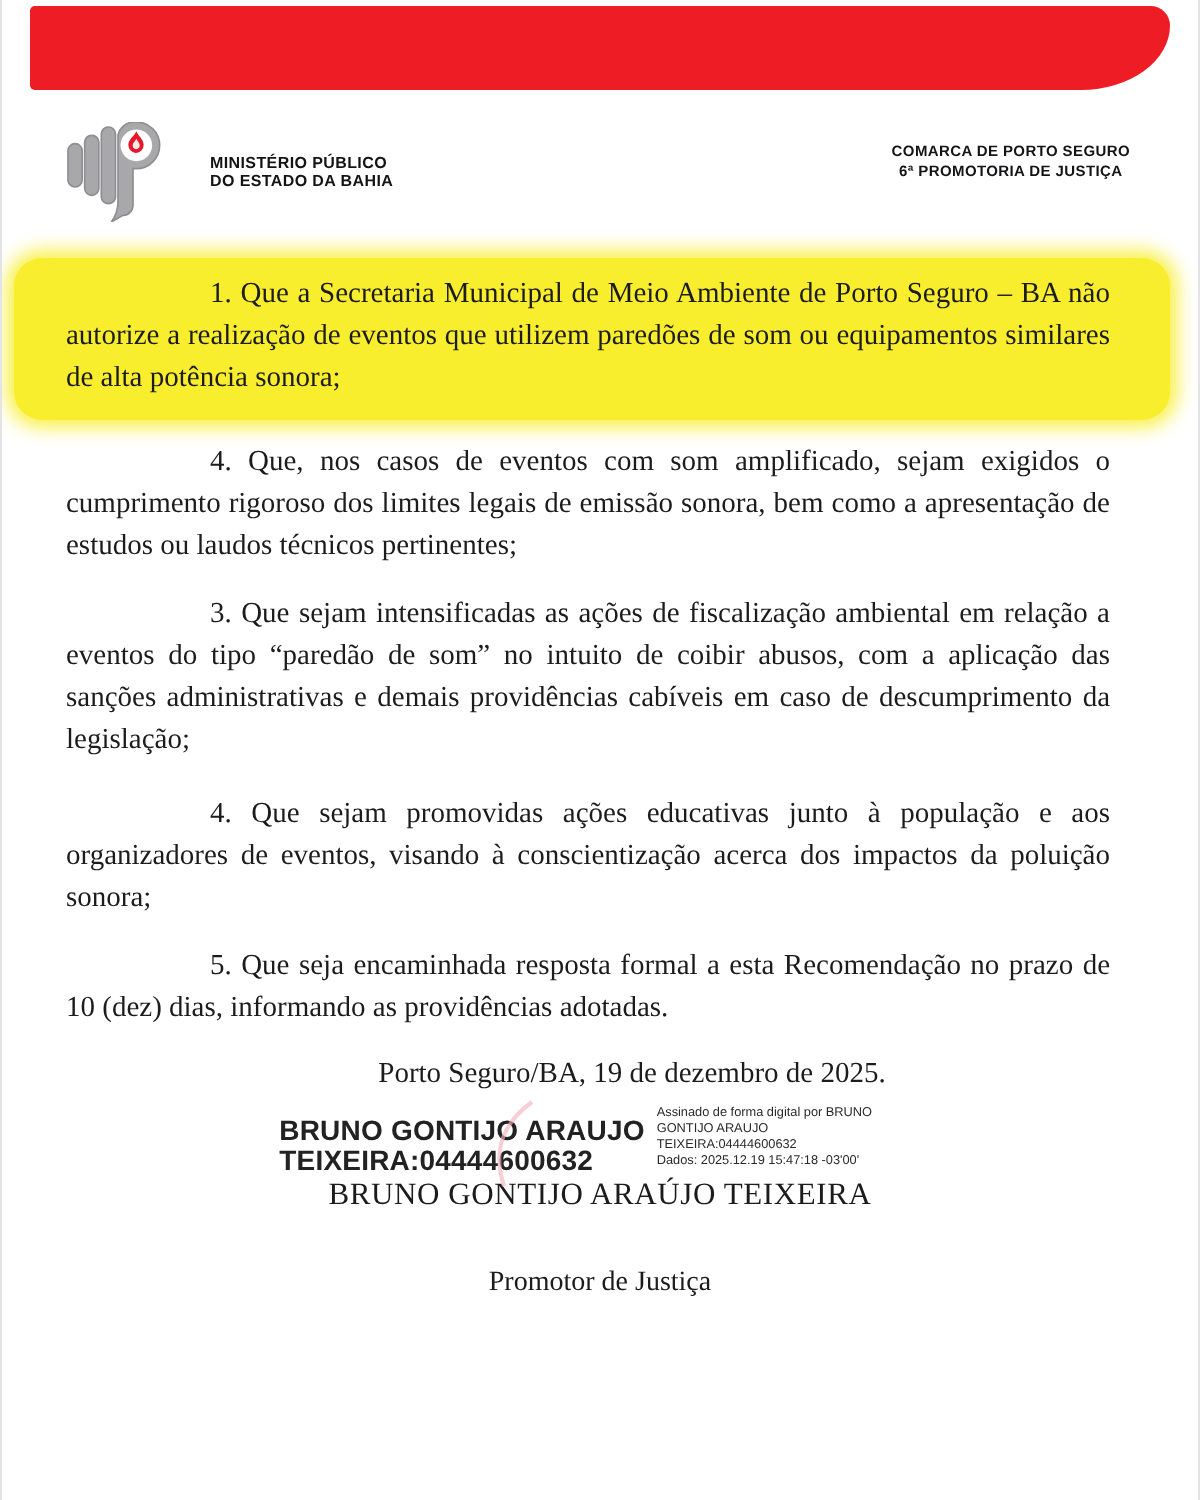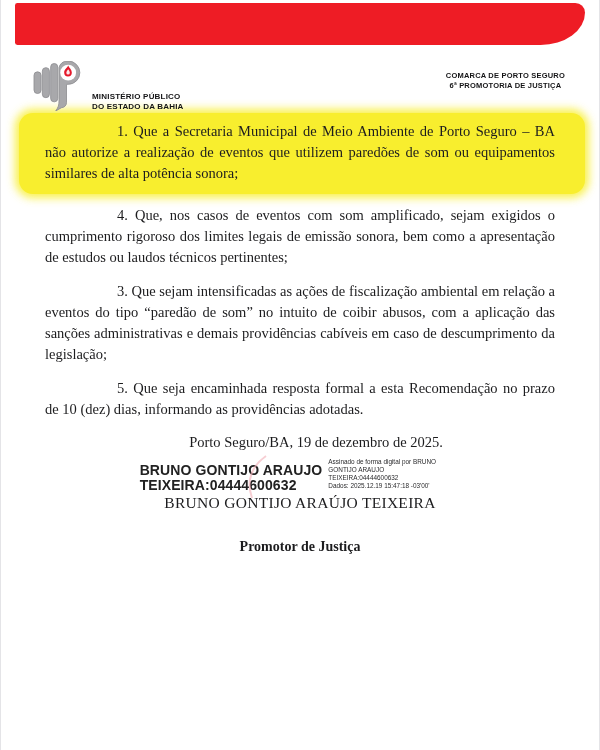--- a/index.html
+++ b/index.html
@@ -28,37 +28,37 @@
   }
   
   .letterhead{
     display:flex;
     justify-content:space-between;
     align-items:flex-start;
     padding:0 34px 0 32px;
     margin-top:16px;
     height:52px;
   }
-  .brand{display:flex;align-items:flex-end;gap:7px;}
+  .brand{display:flex;align-items:center;gap:20px;}
   .brand svg{display:block;}
   .brand-text{
     font-family:"Liberation Sans","DejaVu Sans",sans-serif;
     font-weight:bold;font-size:8px;line-height:9.5px;
     letter-spacing:.2px;color:#141416;text-transform:uppercase;
   }
   .comarca{
     font-family:"Liberation Sans","DejaVu Sans",sans-serif;
     font-weight:bold;font-size:7.5px;line-height:9.5px;
     letter-spacing:.2px;color:#141416;text-align:center;
     margin-top:10px;
   }
   
   .doc-body{
-    padding:0 44px 0 44px;
-    margin-top:0;
+    padding:0 44px 0 32px;
+    margin-top:16px;
   }
   .para{
     font-size:14.5px;
     line-height:21px;
     text-align:justify;
     text-indent:72px;
     margin:0 0 13px 0;
   }
   .para.highlight{
     background:var(--highlight_yellow);
@@ -104,21 +104,21 @@
     color:#2a2a2c;width:132px;
   }
   .signer-name{
     font-size:15.5px;
     text-align:center;
     letter-spacing:.3px;
     margin-top:2px;
   }
   .signer-title{
     font-size:14px;
-    font-weight:bold;
+    font-weight:normal;
     text-align:center;
     margin-top:27px;
   }
 </style>
 </head>
 <body>
 
 <div class="page">
 
   <div class="red-band"></div>
@@ -147,20 +147,21 @@
     <div class="comarca">
       <div>COMARCA DE PORTO SEGURO</div>
       <div>6ª PROMOTORIA DE JUSTIÇA</div>
     </div>
   </div>
 
   <div class="doc-body">
       <p class="para highlight">1. Que a Secretaria Municipal de Meio Ambiente de Porto Seguro – BA não autorize a realização de eventos que utilizem paredões de som ou equipamentos similares de alta potência sonora;</p>
       <p class="para">4. Que, nos casos de eventos com som amplificado, sejam exigidos o cumprimento rigoroso dos limites legais de emissão sonora, bem como a apresentação de estudos ou laudos técnicos pertinentes;</p>
       <p class="para">3. Que sejam intensificadas as ações de fiscalização ambiental em relação a eventos do tipo “paredão de som” no intuito de coibir abusos, com a aplicação das sanções administrativas e demais providências cabíveis em caso de descumprimento da legislação;</p>
+      <p class="para extra-gap">4. Que sejam promovidas ações educativas junto à população e aos organizadores de eventos, visando à conscientização acerca dos impactos da poluição sonora;</p>
       <p class="para">5. Que seja encaminhada resposta formal a esta Recomendação no prazo de 10 (dez) dias, informando as providências adotadas.</p>
     </div>
 
   <div class="date-line">Porto Seguro/BA, 19 de dezembro de 2025.</div>
 
   <div class="sig-area">
     <div class="sig-cert">
       <span class="pink-curve">
         <svg width="34" height="46" viewBox="0 0 34 46" aria-hidden="true">
           <path d="M28,2 C14,12 8,26 14,44" fill="none" stroke="#f3b3bc" stroke-width="2" opacity="0.65"></path>

